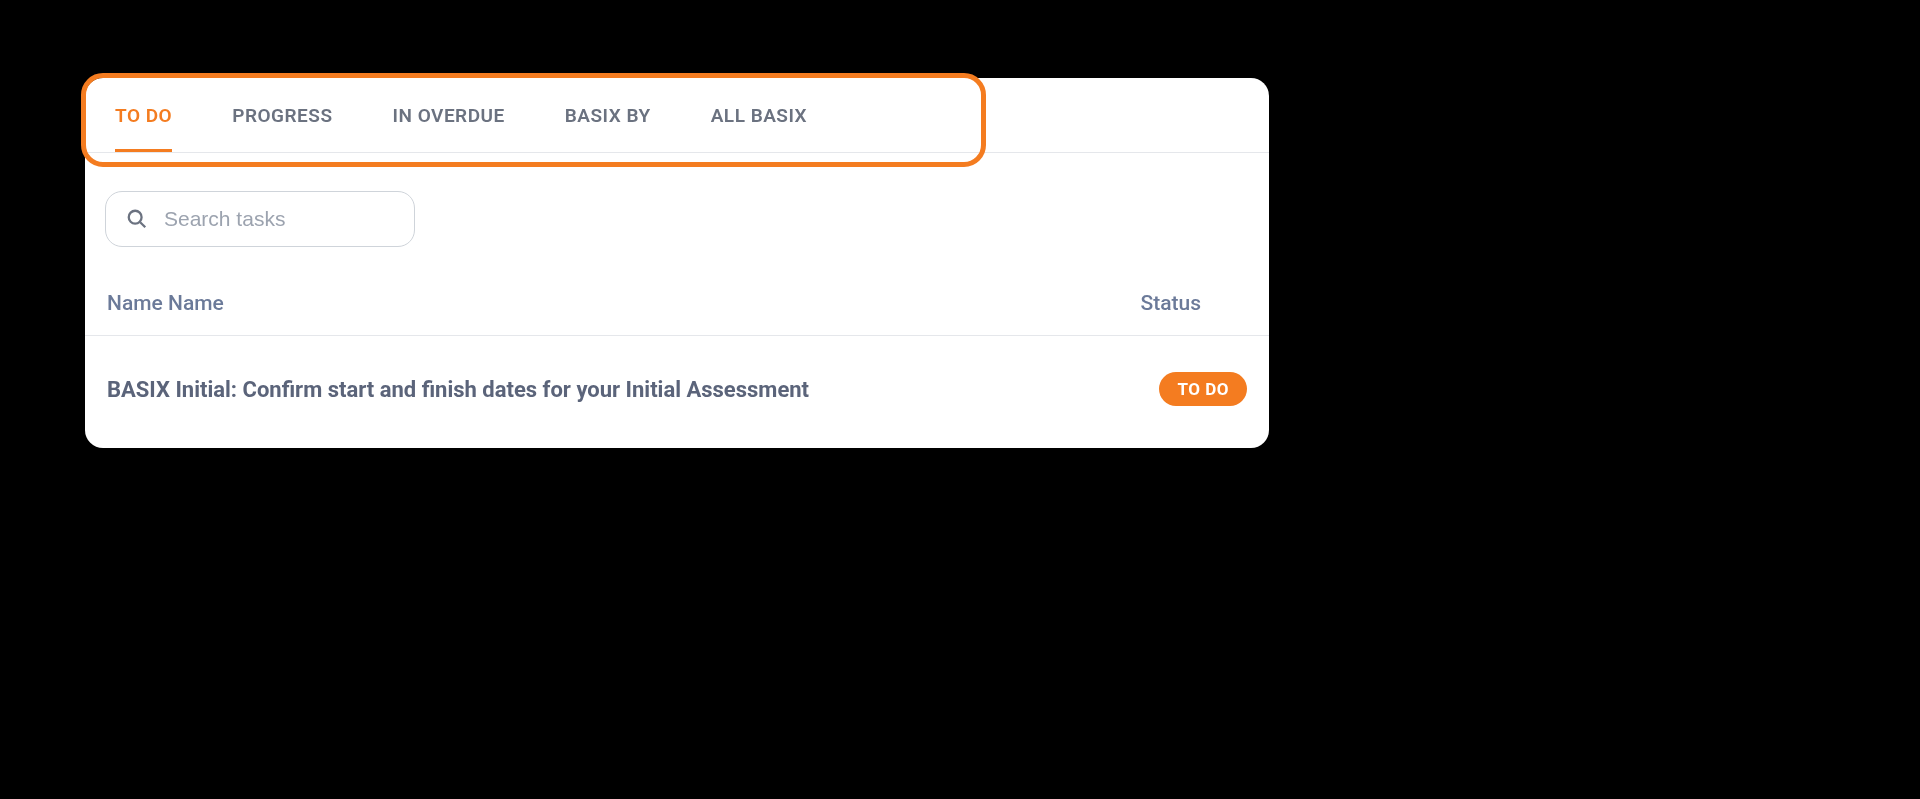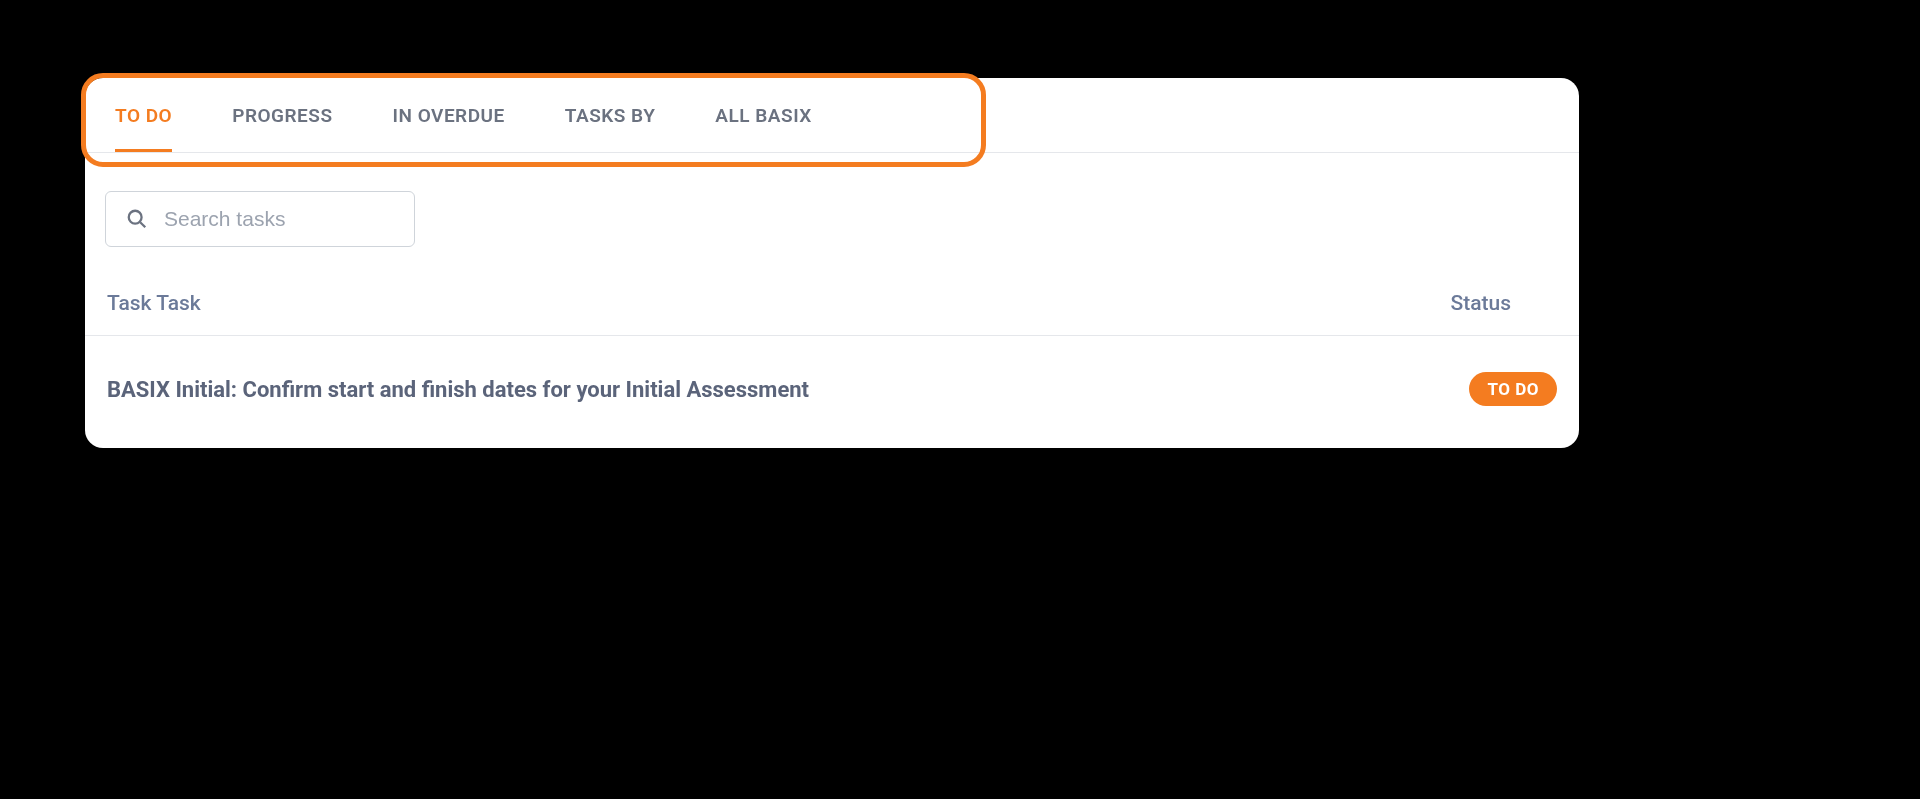--- a/index.html
+++ b/index.html
@@ -11,21 +11,21 @@
       font-family: -apple-system, BlinkMacSystemFont, 'Segoe UI', Roboto, Helvetica, Arial, sans-serif;
       background: #000000;
       width: 1920px;
       height: 799px;
       position: relative;
     }
     .card {
       position: absolute;
       left: 85px;
       top: 78px;
-      width: 1494px;
+      width: 1184px;
       background: #ffffff;
       border-radius: 18px;
       box-shadow: 0 20px 40px rgba(0,0,0,0.35);
       overflow: visible;
     }
     .tabs-highlight {
       position: absolute;
       left: -4px;
       top: -5px;
       width: 905px;
@@ -67,21 +67,21 @@
     }
     .search-area {
       padding: 38px 20px 0 20px;
     }
     .search-box {
       display: flex;
       align-items: center;
       width: 310px;
       height: 56px;
       border: 1.5px solid #cfd4da;
-      border-radius: 6px;
+      border-radius: 17px;
       padding: 0 20px;
       gap: 16px;
     }
     .search-icon-svg {
       width: 22px;
       height: 22px;
       flex-shrink: 0;
     }
     .search-input {
       border: none;
@@ -136,36 +136,36 @@
 <body>
 
 <div class="card">
 
   <div class="tabs-highlight"></div>
 
   <div class="tabs">
     <div class="tab active">TO DO</div>
     <div class="tab">PROGRESS</div>
     <div class="tab">IN OVERDUE</div>
-    <div class="tab">TASKS BY</div>
+    <div class="tab">BASIX BY</div>
     <div class="tab">ALL BASIX</div>
   </div>
 
   <div class="search-area">
     <div class="search-box">
       <svg class="search-icon-svg" viewBox="0 0 24 24" fill="none" stroke="#6b7280" stroke-width="2.5">
         <circle cx="10" cy="10" r="7"></circle>
         <line x1="15.5" y1="15.5" x2="21" y2="21"></line>
       </svg>
       <input type="text" class="search-input" placeholder="Search tasks" style="">
     </div>
   </div>
 
   <div class="table-header">
-    <div class="th">Task Task</div>
+    <div class="th">Name Name</div>
     <div class="th th-status">Status</div>
   </div>
 
   <div class="table-row">
     <div class="task-name">BASIX Initial: Confirm start and finish dates for your Initial Assessment</div>
     <div class="status-pill">TO DO</div>
   </div>
 
 </div>
 

